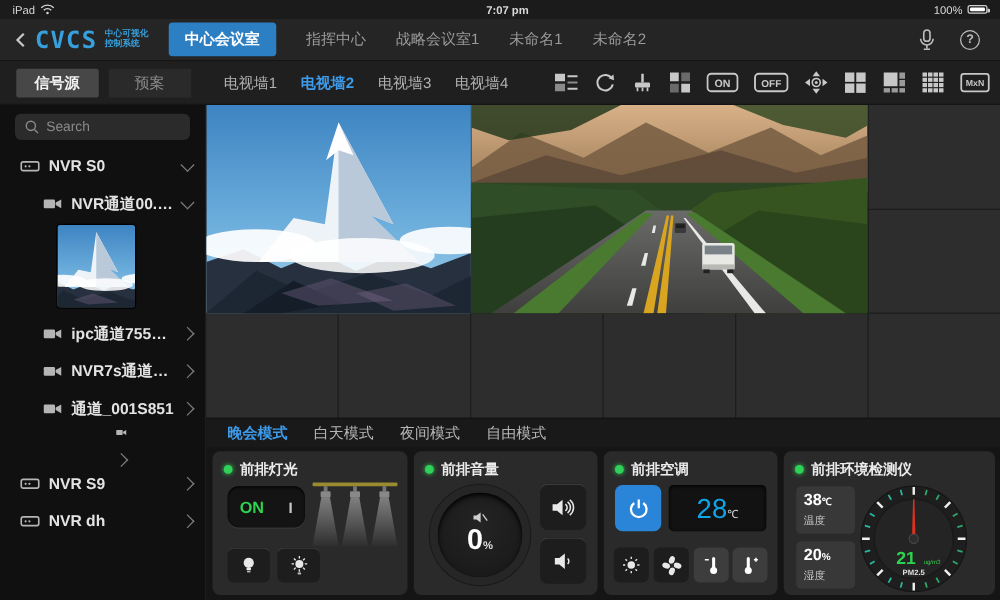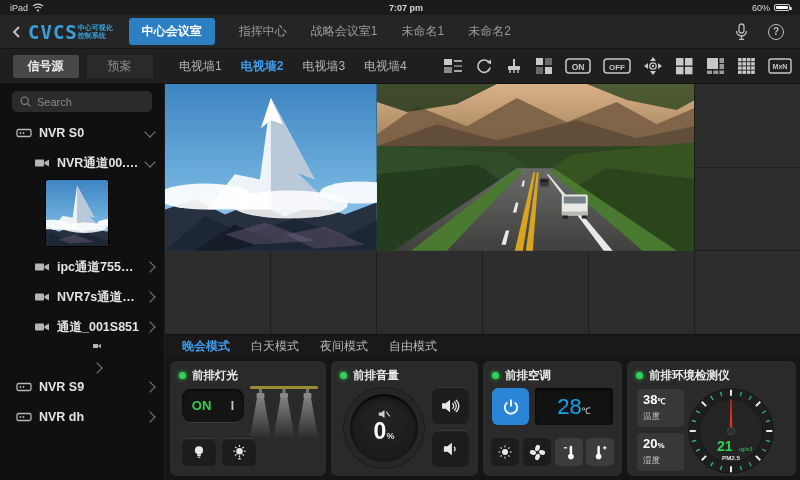--- a/index.html
+++ b/index.html
@@ -14,21 +14,21 @@
     display:flex; align-items:center; padding:0 10px; }
   .sb-left { display:flex; align-items:center; gap:4px; }
   .sb-time { position:absolute; left:12px; right:0; text-align:center; font-weight:bold; }
   .sb-right { margin-left:auto; display:flex; align-items:center; gap:4px; }
   .battery { width:16px; height:7px; border:1px solid #cfcfcf; border-radius:2px; position:relative; }
   .battery .fill { position:absolute; inset:1px; background:#fff; border-radius:1px; }
   .battery .nub { position:absolute; right:-3px; top:1.5px; width:2px; height:3px; background:#cfcfcf; border-radius:0 1px 1px 0; }
   
   .header { height:34px; background:#252525; display:flex; align-items:center; padding:0 10px; border-bottom:1px solid #151515; }
   .back { width:14px; height:14px; margin-right:4px; cursor:pointer; }
-  .logo { display:flex; align-items:center; gap:0; margin-right:16px; }
+  .logo { display:flex; align-items:center; gap:6px; margin-right:16px; }
   .logo-text { font-family:"DejaVu Sans Mono", monospace; font-weight:bold; font-size:19px; letter-spacing:1px; color:#38a0dc; }
   .logo-sub { font-size:7px; line-height:8px; color:#38a0dc; font-weight:bold; }
   .h-tabs { display:flex; align-items:center; gap:24px; font-size:12px; color:#9a9a9a; }
   .h-tab { cursor:pointer; white-space:nowrap; }
   .h-tab.active { background:#2d7fc4; color:#fff; padding:5px 13px; border-radius:3px; font-weight:bold; }
   .h-icons { margin-left:auto; display:flex; align-items:center; gap:20px; margin-right:6px; }
   .help-circle { width:16px; height:16px; border:1.4px solid #bdbdbd; border-radius:50%; font-size:10px; font-weight:bold;
     color:#bdbdbd; display:flex; align-items:center; justify-content:center; cursor:pointer; }
   
   .toolbar-row { height:35px; background:#1f1f1f; display:flex; align-items:center; border-bottom:1px solid #141414; }
@@ -129,21 +129,21 @@
     <div class="sb-left">
       <span>iPad</span>
       <svg width="12" height="9" viewBox="0 0 12 9">
         <path d="M1 3.2 A7 7 0 0 1 11 3.2" stroke="#d8d8d8" stroke-width="1.1" fill="none"></path>
         <path d="M3 5.2 A4.2 4.2 0 0 1 9 5.2" stroke="#d8d8d8" stroke-width="1.1" fill="none"></path>
         <circle cx="6" cy="7.4" r="1" fill="#d8d8d8"></circle>
       </svg>
     </div>
     <div class="sb-time">7:07 pm</div>
     <div class="sb-right">
-      <span>60%</span>
+      <span>100%</span>
       <div class="battery">
           <div class="fill"></div>
           <div class="nub"></div>
         </div>
     </div>
   </div>
 
   <div class="header">
     <svg class="back" viewBox="0 0 14 14">
       <polyline points="9,2 4,7 9,12" stroke="#c8c8c8" stroke-width="1.8" fill="none"></polyline>

